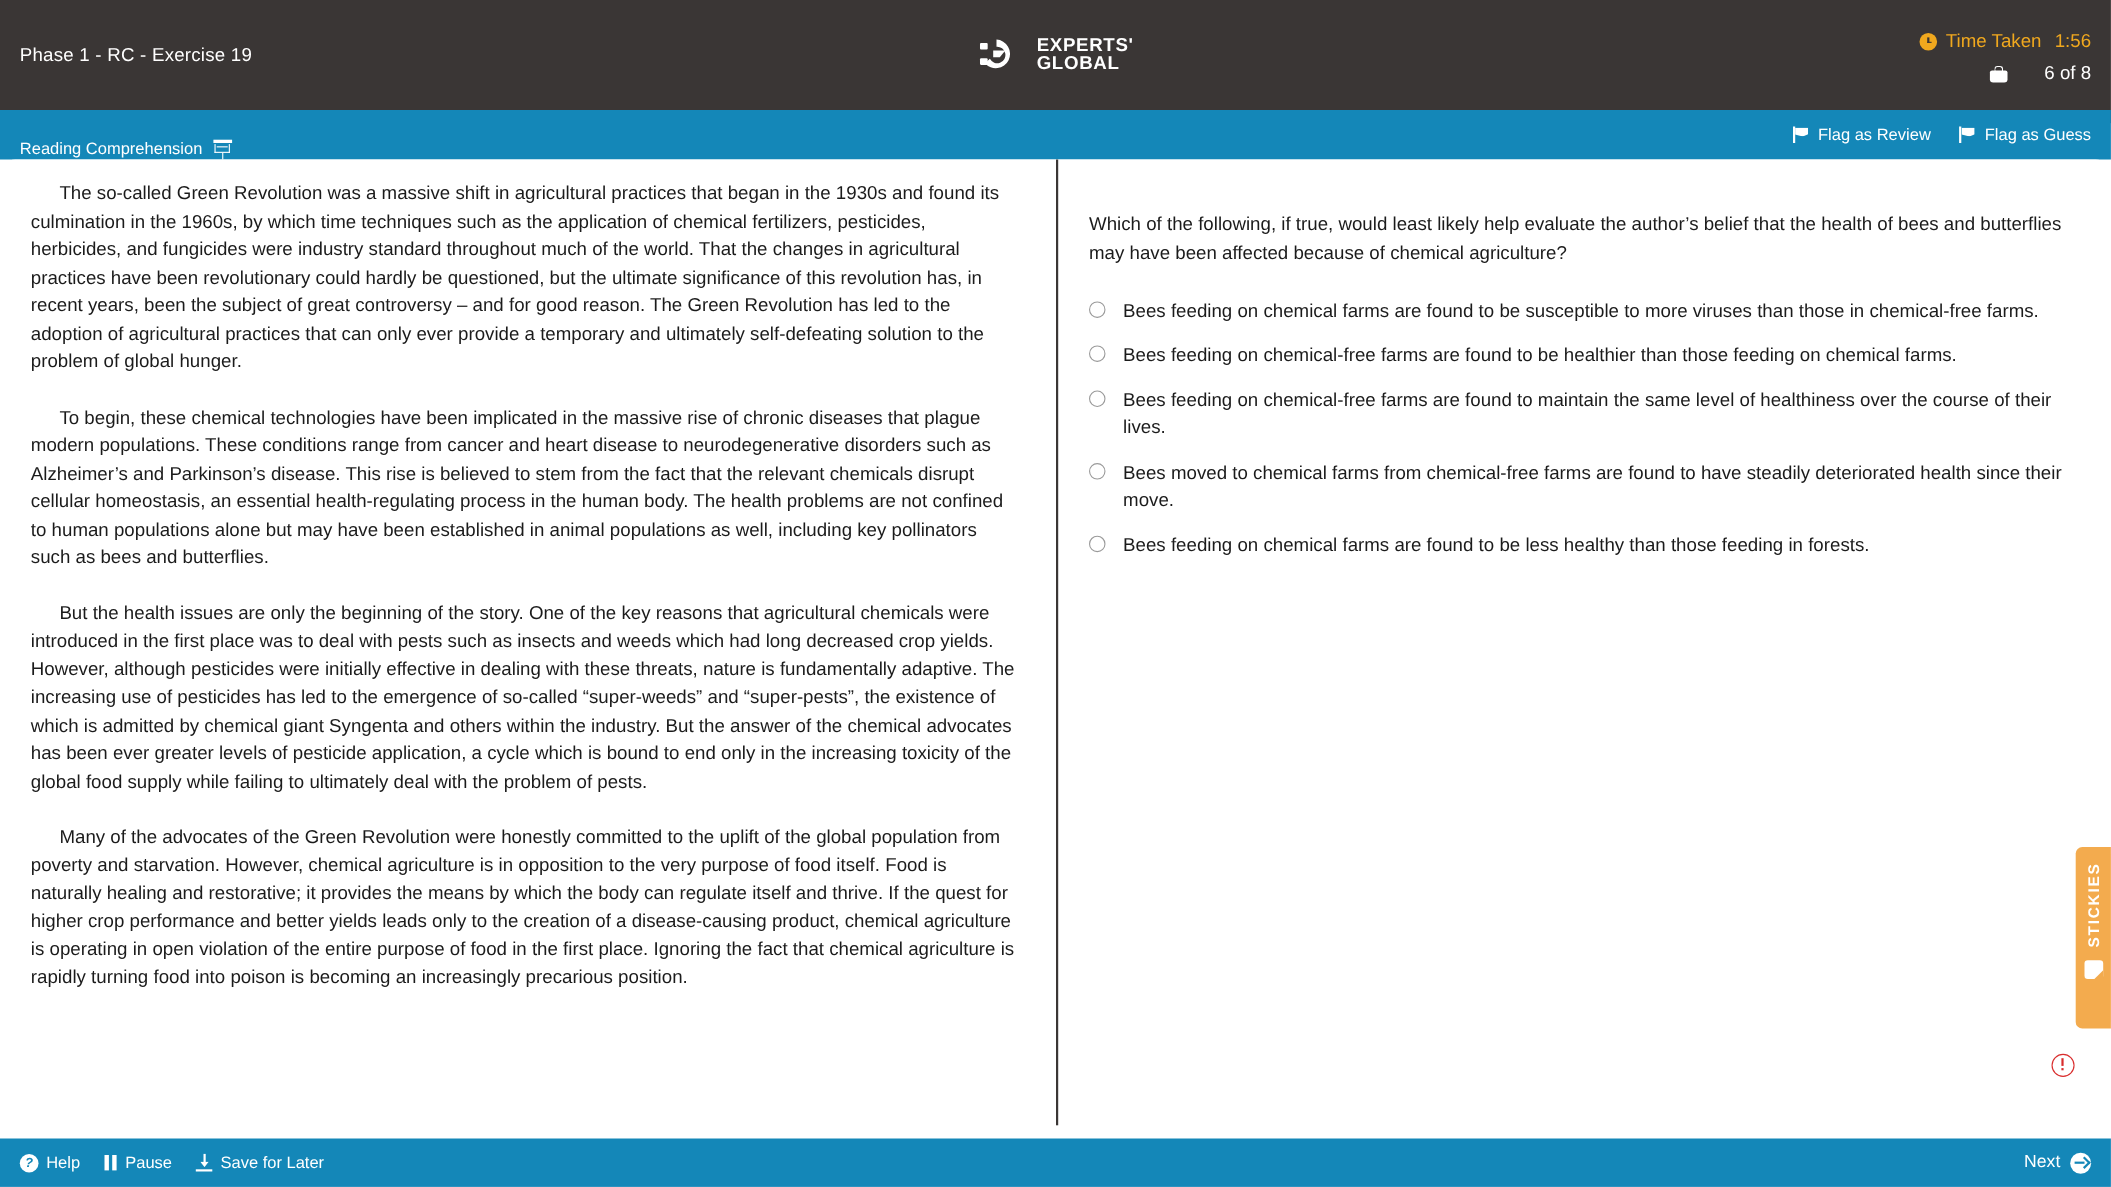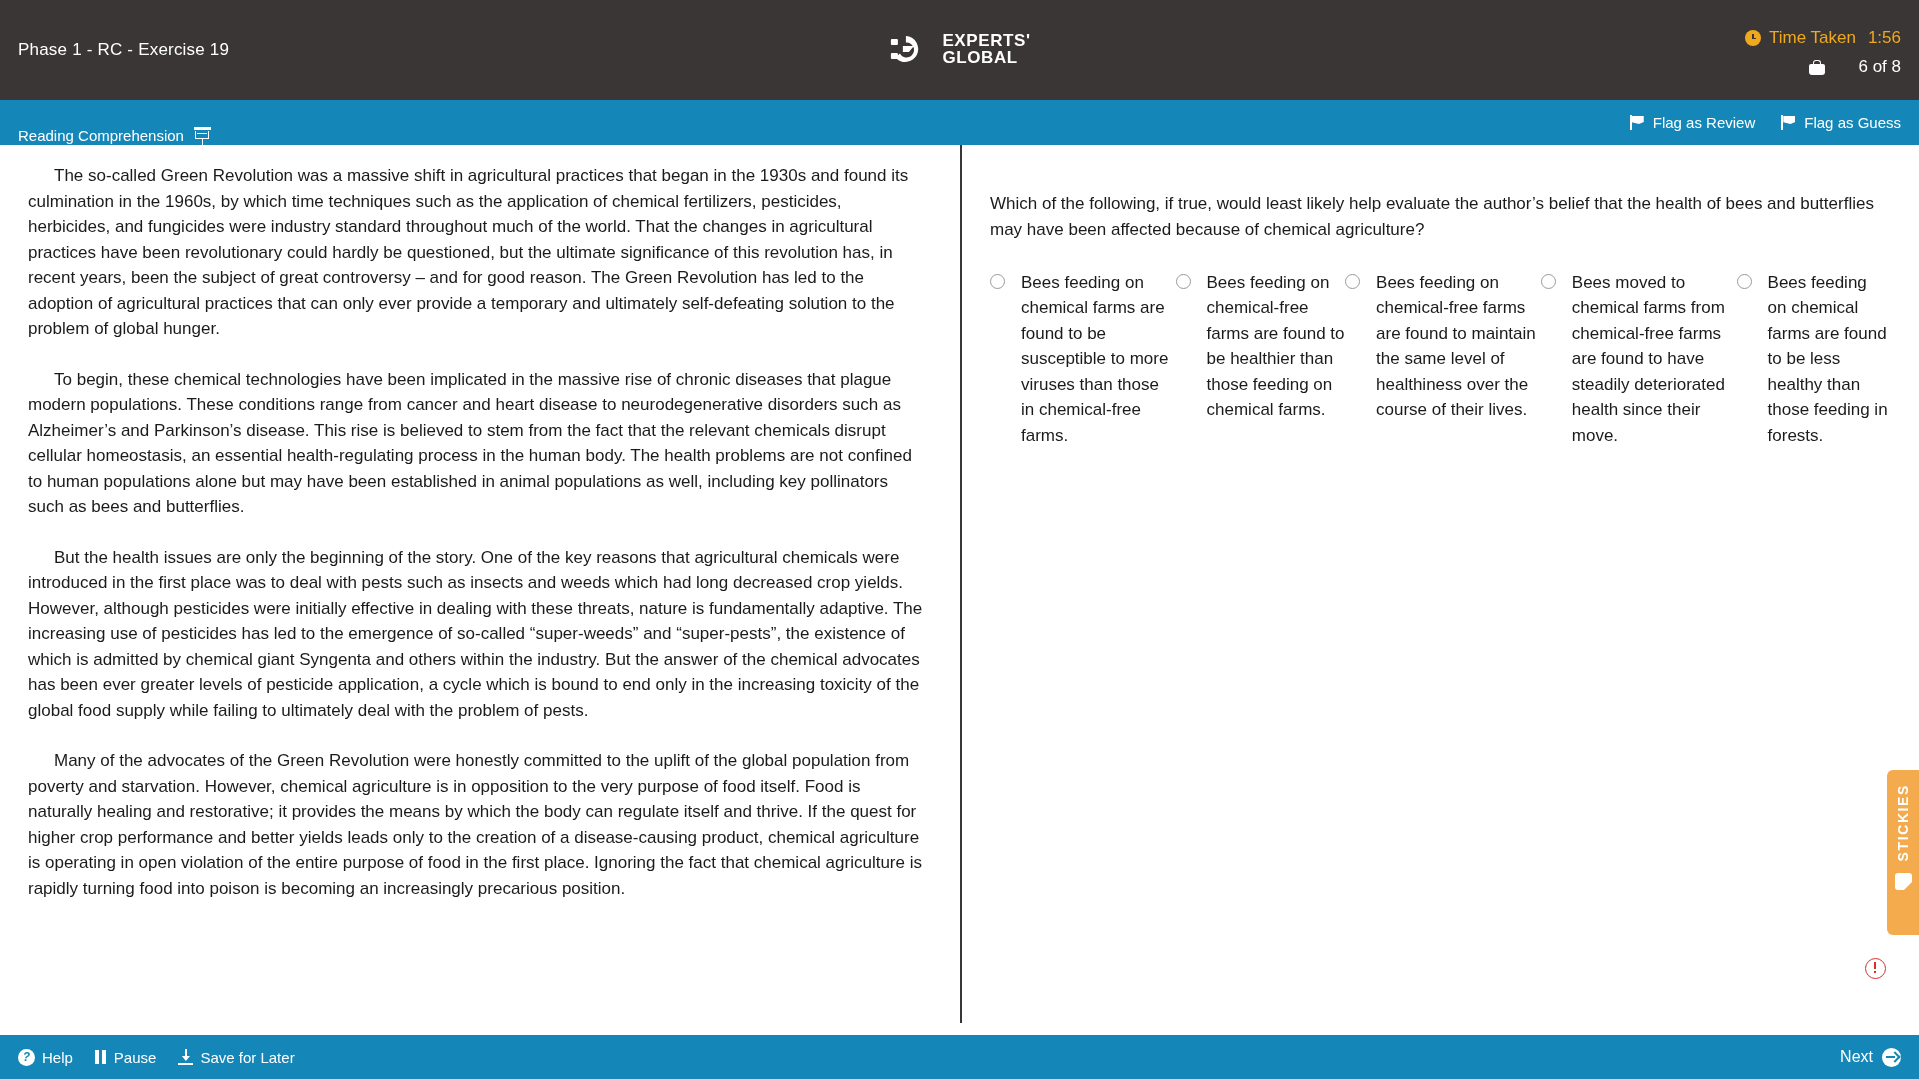--- a/index.html
+++ b/index.html
@@ -107,21 +107,21 @@
   }
 
   .question-pane {
     position: absolute; left: 962px; top: 0; width: 957px; height: 890px;
     padding: 18px 30px 0 28px;
     margin-top: 28px;
   }
   .question-text {
     font-size: 17px; line-height: 25.5px; color: #1b1b1b; margin-bottom: 20px;
   }
-  .options { display: flex; flex-direction: row; gap: 0; }
+  .options { display: flex; flex-direction: column; gap: 0; }
   .option {
     display: flex; align-items: flex-start; gap: 16px;
     padding: 7.5px 0; cursor: pointer;
   }
   .radio {
     flex: 0 0 15px; width: 15px; height: 15px; border-radius: 50%;
     border: 1.6px solid #9a9a9a; background: #fff; margin-top: 4px;
   }
   .option-text {
     font-size: 17px; line-height: 25.5px; color: #1b1b1b; max-width: 880px;

